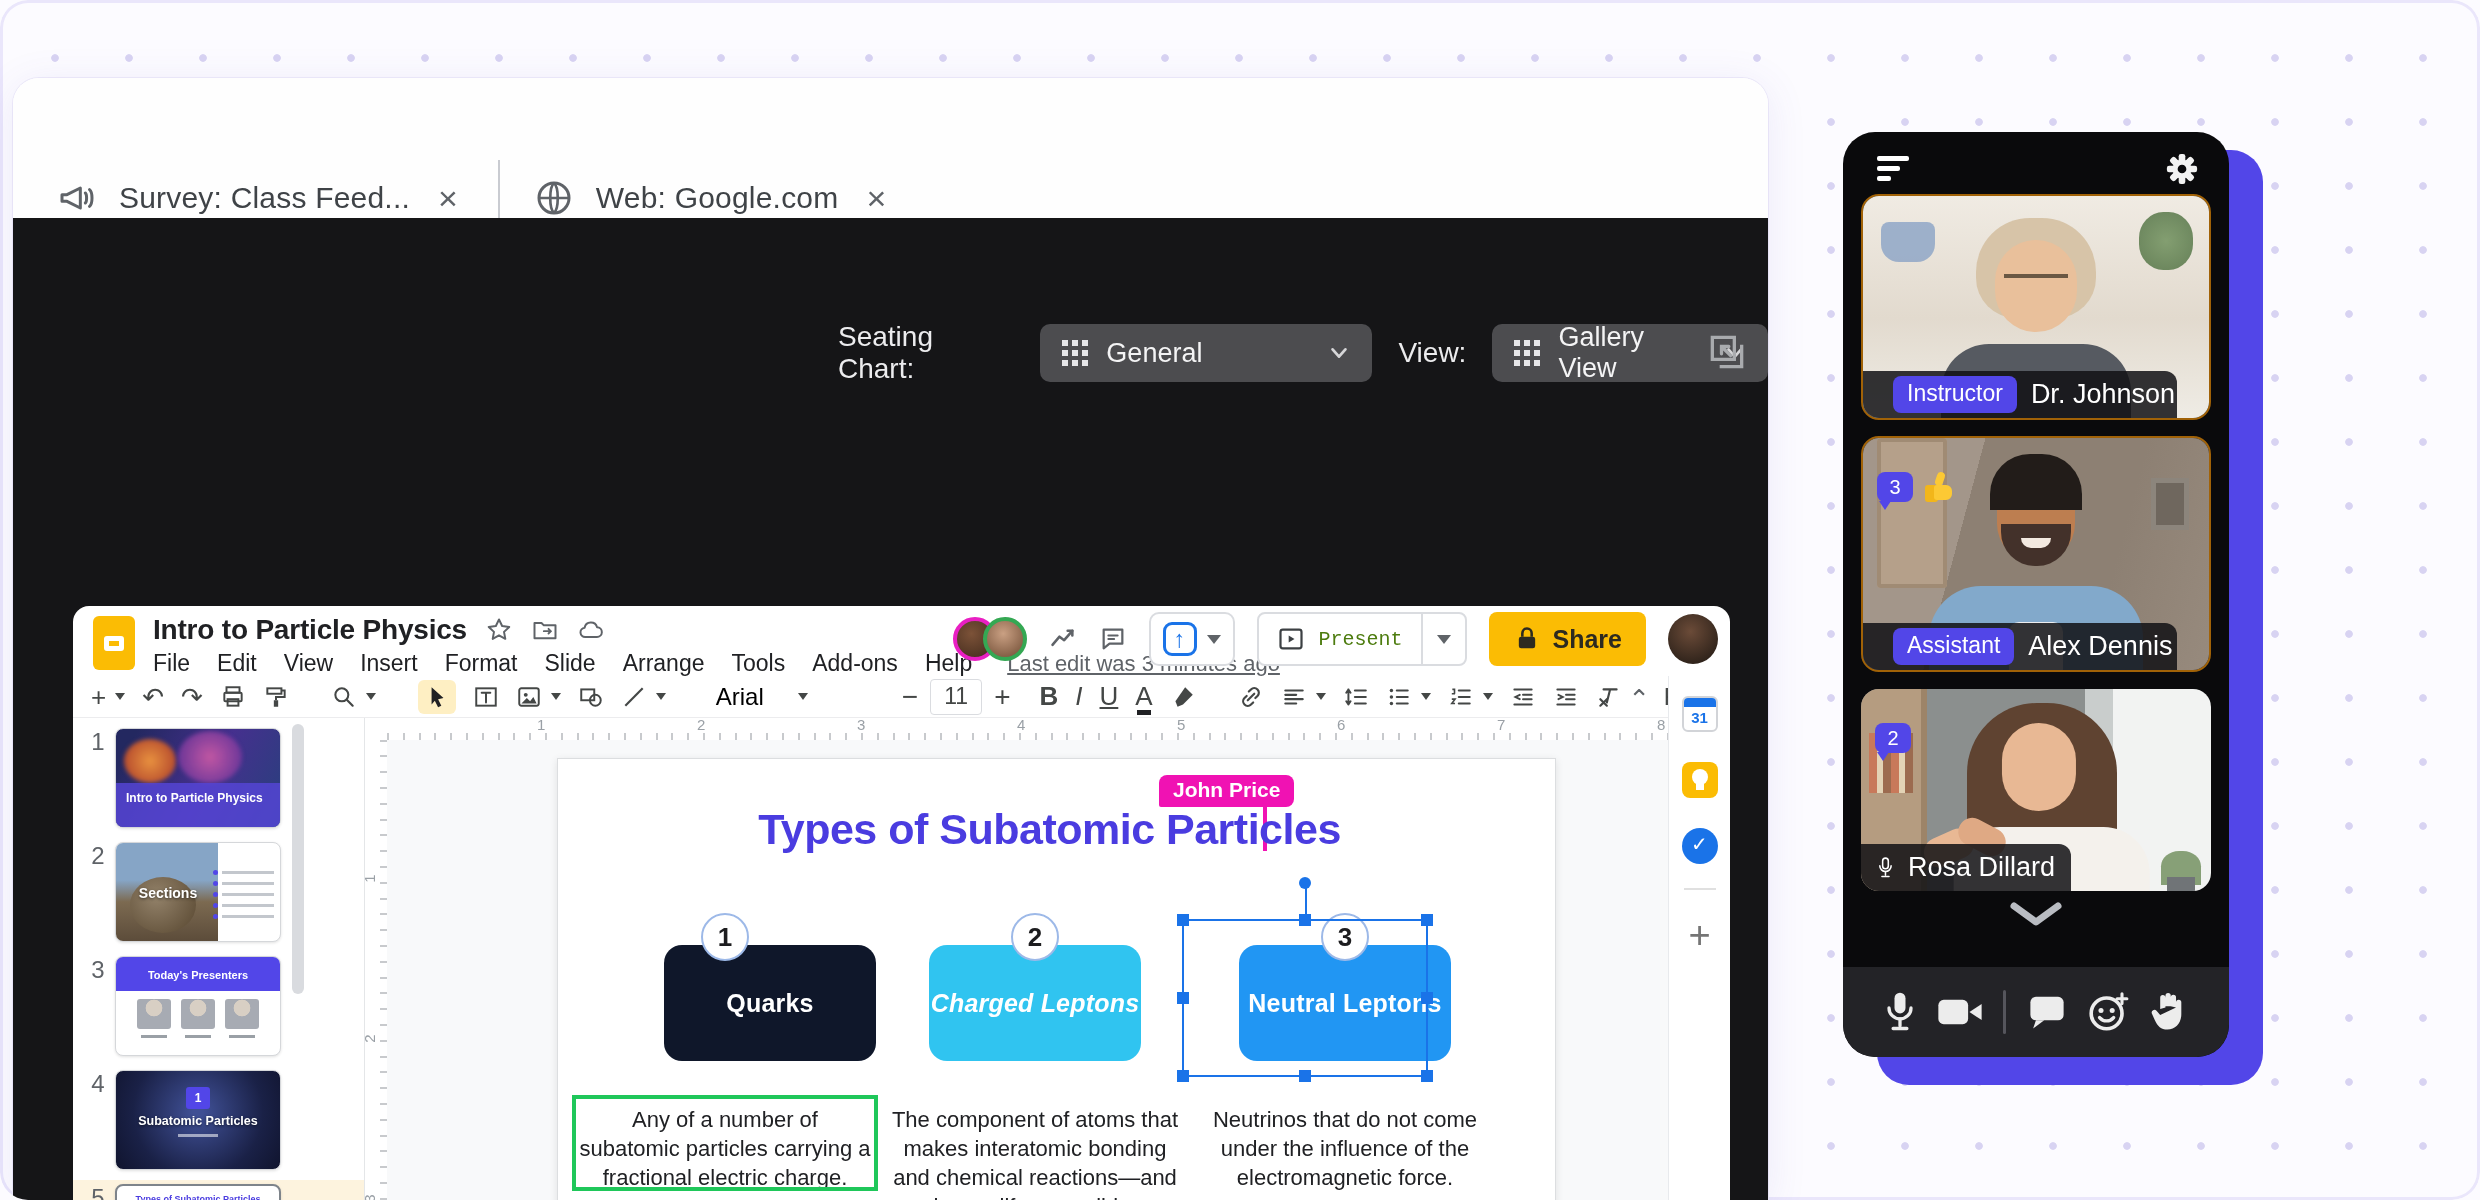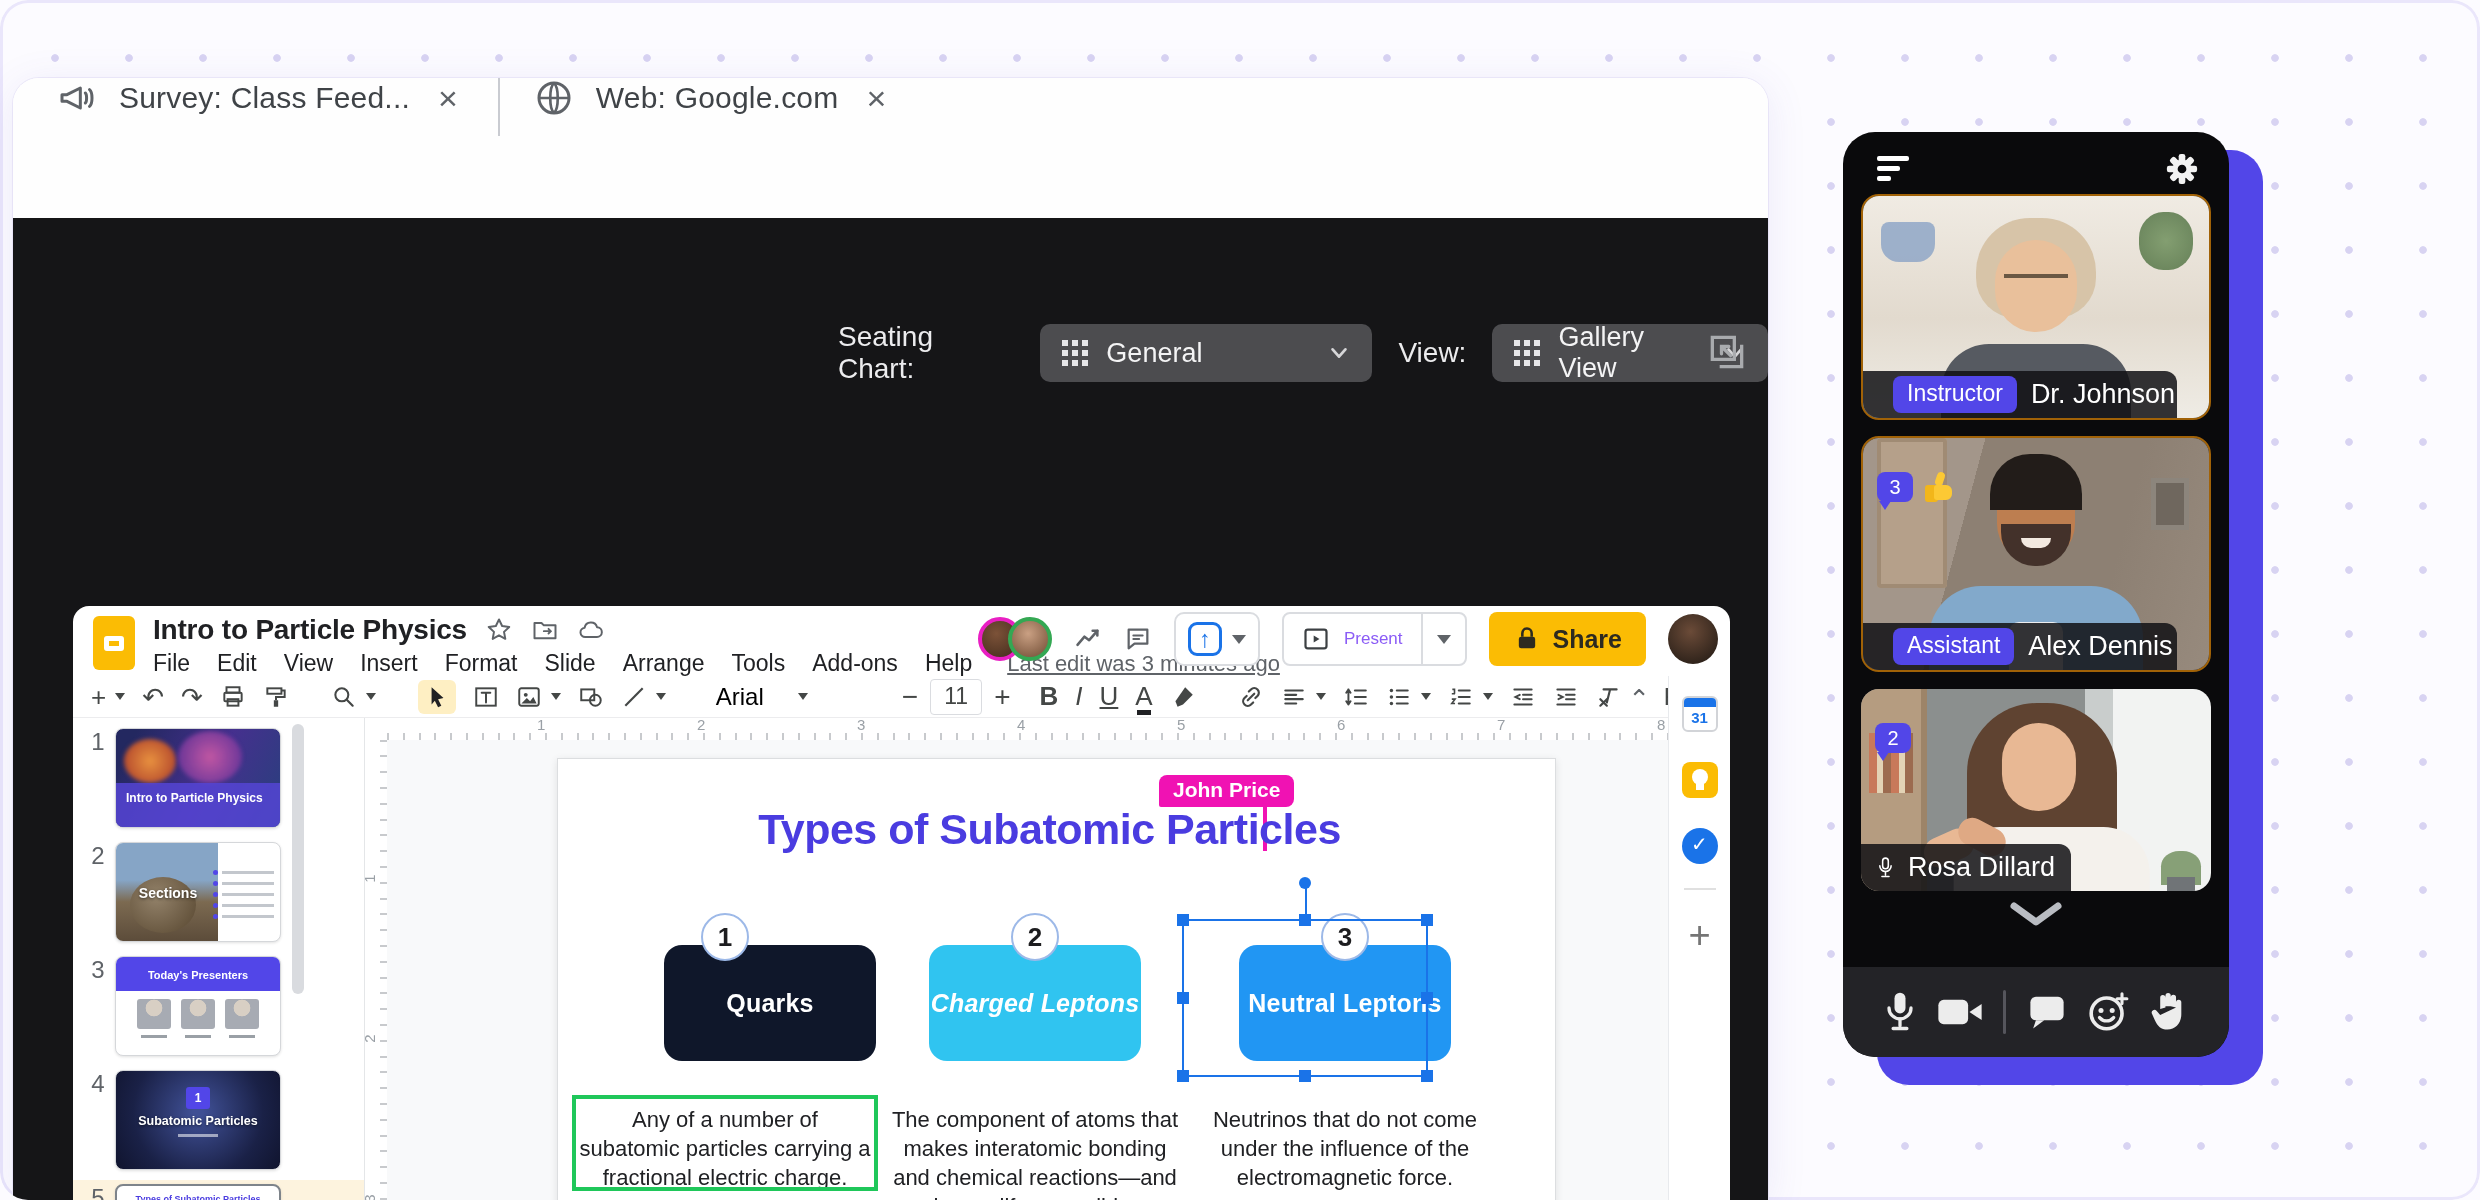--- a/index.html
+++ b/index.html
@@ -16,21 +16,21 @@
     box-shadow:inset 0 0 0 3px #eae6fb; border-radius:28px;
   }
 
   
   .main-window{
     position:absolute; left:13px; top:78px; width:1755px; height:1122px;
     background:#fff; border-radius:26px 26px 0 0;
     box-shadow:0 6px 40px rgba(90,80,200,.10), 0 0 0 1px #efecfa;
     overflow:hidden;
   }
-  .tabbar{ height:140px; display:flex; align-items:flex-start; padding:0 44px; background:#fefefe; }
+  .tabbar{ height:140px; display:flex; align-items:flex-end; padding:0 44px; background:#fefefe; }
   .tab{ display:flex; align-items:center; gap:22px; }
   .tab-label{ font-size:30px; color:#3f4347; letter-spacing:.2px; }
   .tab-close{ font-size:34px; color:#5f6368; line-height:1; padding:0 6px; cursor:default; }
   .tab-divider{ width:2px; height:58px; background:#c9cbd1; margin:0 34px; }
   .tico{ width:40px; height:40px; }
 
   .app-dark{ position:absolute; left:0; top:140px; right:0; bottom:0; background:#151517; }
 
   
   .stage-toolbar{ position:absolute; left:825px; top:105px; height:60px; display:flex; align-items:center; gap:26px; }
@@ -59,21 +59,21 @@
   .hdr-right{ position:absolute; right:12px; top:6px; display:flex; align-items:center; gap:22px; }
   .avatar{ border-radius:50%; }
   .av-ring1{ width:44px; height:44px; border:4px solid #e91fc3; background:radial-gradient(circle at 40% 35%,#7c5238,#402a1c); }
   .av-ring2{ width:44px; height:44px; border:4px solid #34a853; margin-left:-14px; background:radial-gradient(circle at 45% 35%,#caa083,#6e4b33); }
   .av-user{ width:50px; height:50px; background:radial-gradient(circle at 45% 35%,#6b4b38,#1d1712); }
   .btn-meet{ display:flex; align-items:center; gap:10px; border:2px solid #dadce0; border-radius:10px; height:54px; padding:0 12px; background:#fff; }
   .btn-meet .sq{ width:34px; height:34px; border:3px solid #1a73e8; border-radius:9px; color:#1a73e8; font-size:24px; font-weight:bold; display:flex; align-items:center; justify-content:center; }
   .caret-down{ width:0; height:0; border-left:7px solid transparent; border-right:7px solid transparent; border-top:9px solid #5f6368; }
   .btn-present{ display:flex; align-items:stretch; border:2px solid #dadce0; border-radius:8px; height:54px; background:#fff; overflow:hidden; }
   .btn-present .main{ display:flex; align-items:center; gap:14px; padding:0 18px; }
-  .btn-present .lbl{ font-size:17px; color:#8b5cf6; }
+  .btn-present .lbl{ font-size:20px; color:#4d7c0f;font-family:Liberation Mono, monospace; }
   .btn-present .caretseg{ display:flex; align-items:center; padding:0 14px; border-left:2px solid #dadce0; }
   .btn-share{ display:flex; align-items:center; gap:12px; background:#fbbc04; border-radius:8px; height:54px; padding:0 24px; }
   .btn-share .lbl{ font-size:25px; color:#2d2a20; font-weight:bold; }
 
   
   .sl-toolbar{ position:relative; height:42px; display:flex; align-items:center; gap:17px; padding:0 18px; border-bottom:1px solid #ececee; }
   .ti{ width:26px; height:26px; flex:0 0 auto; }
   .tsep{ width:1px; height:30px; background:#dadce0; margin:0 4px; }
   .tglyph{ font-size:26px; color:#444746; line-height:1; }
   .tcaret{ width:0; height:0; border-left:5px solid transparent; border-right:5px solid transparent; border-top:7px solid #444746; margin-left:-8px; }

